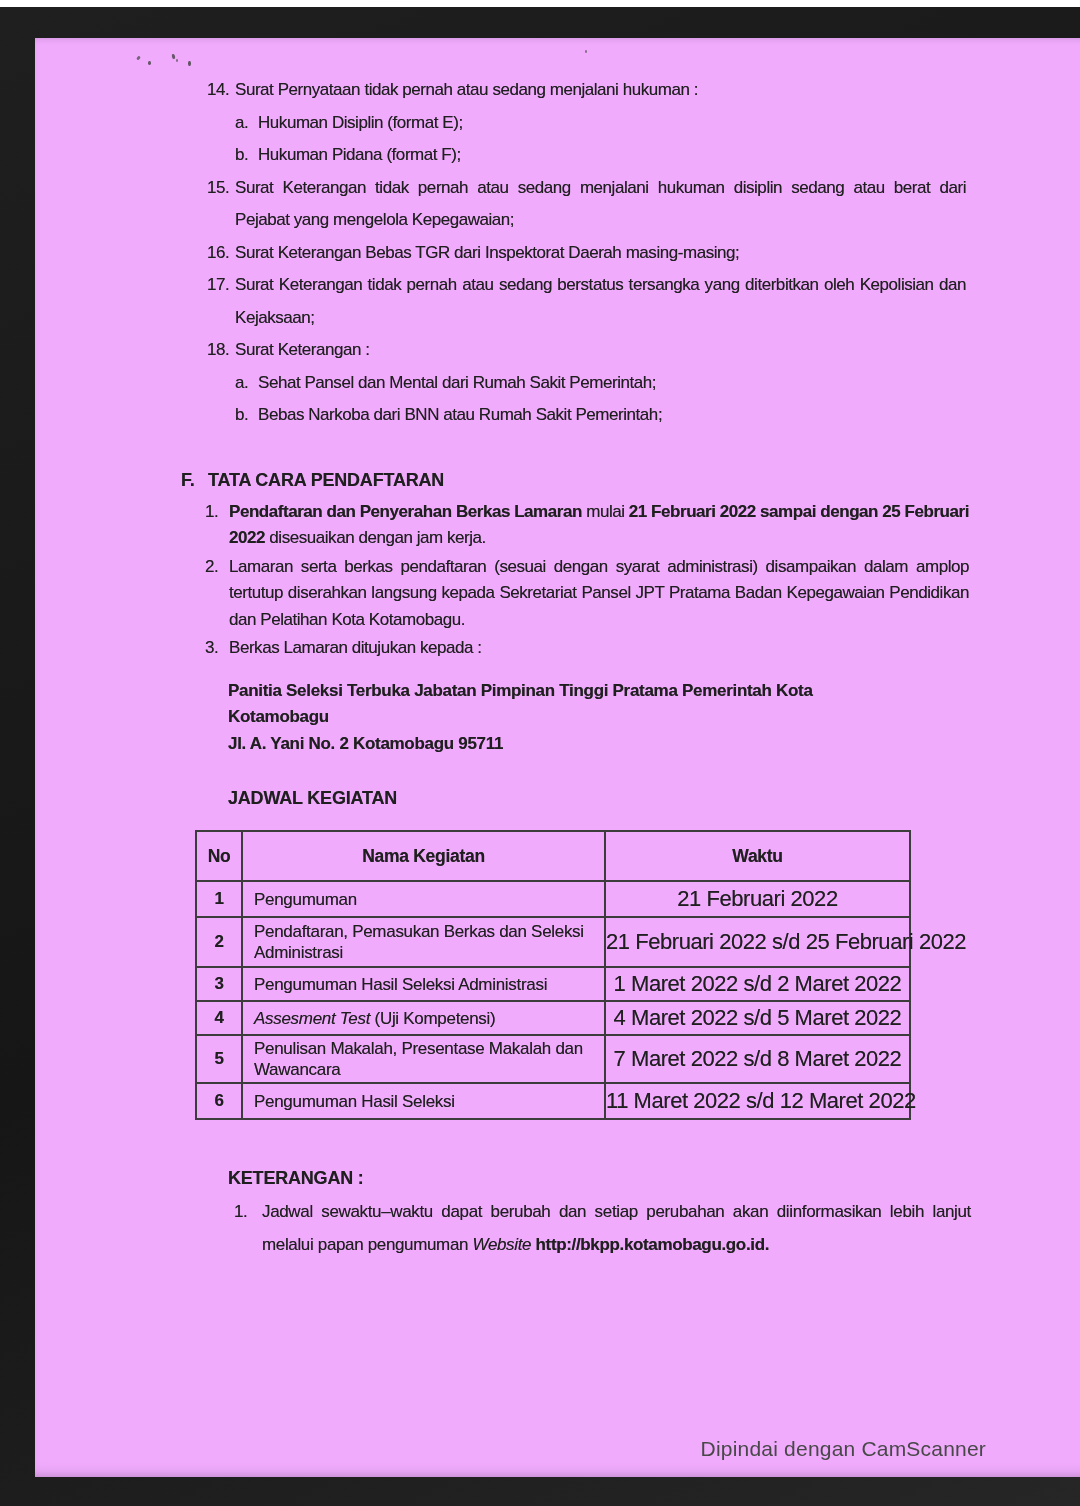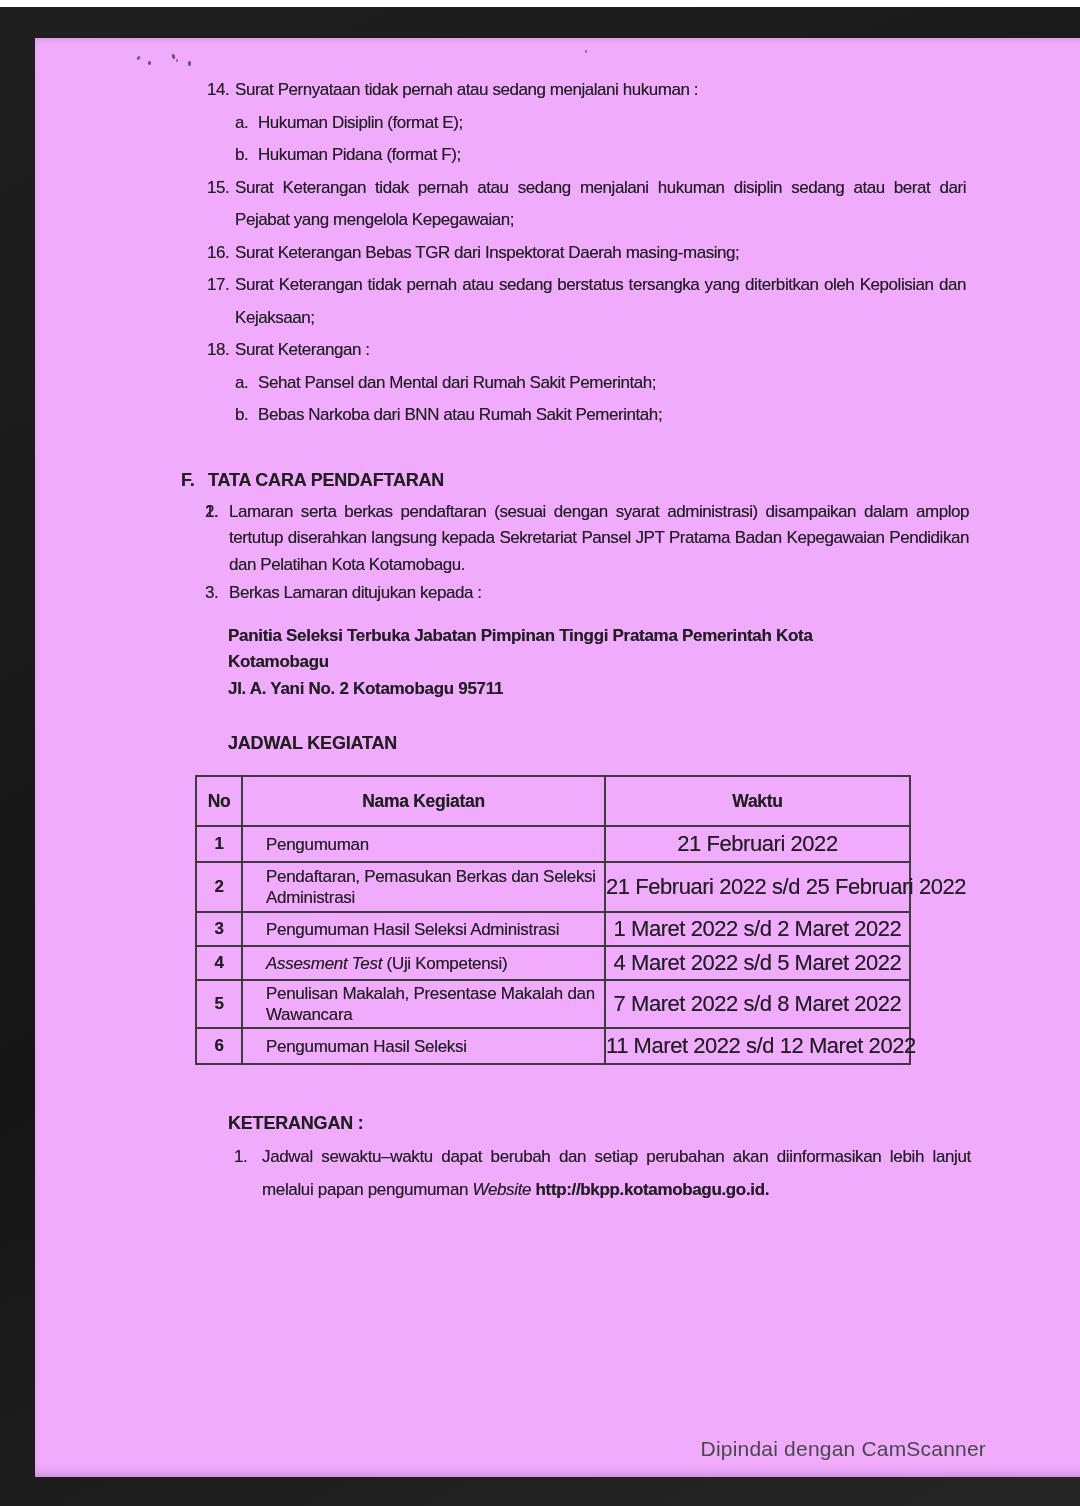--- a/index.html
+++ b/index.html
@@ -42,21 +42,21 @@
 
   
   .jadwal-title { margin:31px 0 0 193px; font-size:18px; font-weight:700; letter-spacing:-0.2px; }
   table.sched {
     margin:21px 8px 0 160px; width:714px; border-collapse:collapse; table-layout:fixed;
     font-size:17px; letter-spacing:-0.3px;
   }
   table.sched th, table.sched td { border:2px solid #3c3c3c; }
   table.sched th { font-weight:700; font-size:17.5px; }
   td.no { text-align:center; font-weight:700; }
-  td.keg { padding:2px 5px 2px 23px; line-height:21px; }
+  td.keg { padding:2px 5px 2px 11px; line-height:21px; }
   td.waktu { text-align:center; white-space:nowrap; font-size:22px; letter-spacing:-0.45px; }
   tr.h50 { height:50px; } tr.h48 { height:48px; }
   tr.h36 { height:36px; } tr.h34 { height:34px; }
 
   
   .ket-title { margin:48px 0 0 193px; font-size:18px; font-weight:700; letter-spacing:-0.2px; }
   .ket-item {
     margin:6px 143px 0 199px; position:relative; padding-left:28px;
     font-size:17px; line-height:33px; letter-spacing:-0.35px;
     text-align:justify; text-align-last:left;
@@ -123,20 +123,21 @@
       </div>
     </div>
 
     <div class="f-title">
       <span class="flabel">F.</span><span>TATA CARA PENDAFTARAN</span>
     </div>
 
     <div class="flist">
       <div class="fi">
         <span class="num">1.</span>
+        <span><b>Pendaftaran dan Penyerahan Berkas Lamaran</b><span> mulai </span><b>21 Februari 2022 sampai dengan 25 Februari 2022</b><span> disesuaikan dengan jam kerja.</span></span>
       </div>
       <div class="fi">
         <span class="num">2.</span>
         <span>Lamaran serta berkas pendaftaran (sesuai dengan syarat administrasi) disampaikan dalam amplop tertutup diserahkan langsung kepada Sekretariat Pansel JPT Pratama Badan Kepegawaian Pendidikan dan Pelatihan Kota Kotamobagu.</span>
       </div>
       <div class="fi">
         <span class="num">3.</span>
         <span>Berkas Lamaran ditujukan kepada :</span>
       </div>
     </div>

